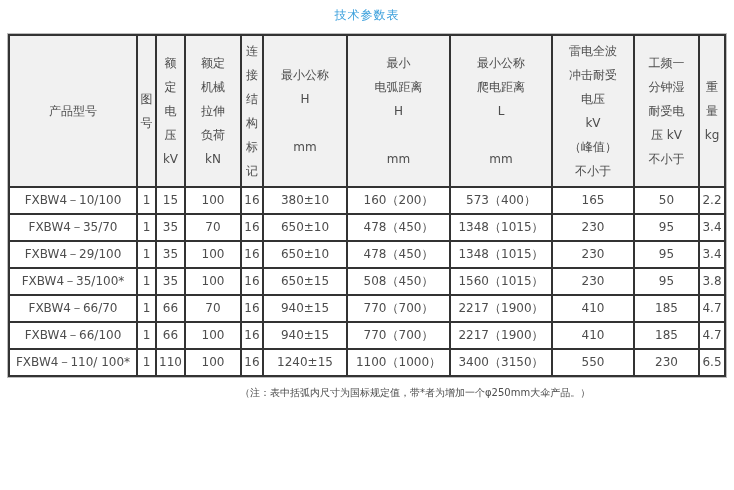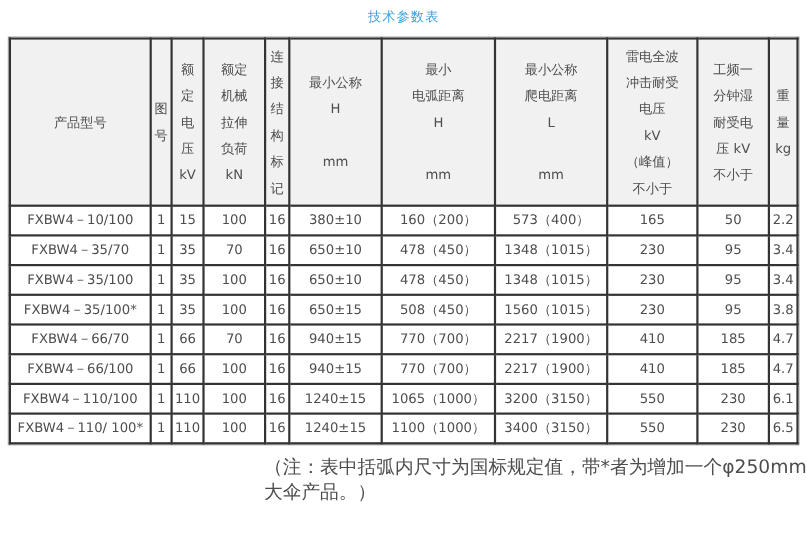--- a/index.html
+++ b/index.html
@@ -59,21 +59,21 @@
   col.c4  { width: 56px; }
   col.c5  { width: 22px; }
   col.c6  { width: 84px; }
   col.c7  { width: 103px; }
   col.c8  { width: 102px; }
   col.c9  { width: 82px; }
   col.c10 { width: 65px; }
   col.c11 { width: 26px; }
   .note {
     margin: 9px 0 0 240px;
-    font-size: 17px;
+    font-size: 10px;
     color: var(--text-color, #4d4d4d);
   }
 </style>
 </head>
 <body>
 
 <div class="page">
 
   <div class="title">技术参数表</div>
 
@@ -163,21 +163,21 @@
           <td>70</td>
           <td>16</td>
           <td>650±10</td>
           <td>478（450）</td>
           <td>1348（1015）</td>
           <td>230</td>
           <td>95</td>
           <td>3.4</td>
         </tr>
         <tr>
-          <td>FXBW4－35/100</td>
+          <td>FXBW4－29/100</td>
           <td>1</td>
           <td>35</td>
           <td>100</td>
           <td>16</td>
           <td>650±10</td>
           <td>478（450）</td>
           <td>1348（1015）</td>
           <td>230</td>
           <td>95</td>
           <td>3.4</td>
@@ -215,33 +215,20 @@
           <td>100</td>
           <td>16</td>
           <td>940±15</td>
           <td>770（700）</td>
           <td>2217（1900）</td>
           <td>410</td>
           <td>185</td>
           <td>4.7</td>
         </tr>
         <tr>
-          <td>FXBW4－110/100</td>
-          <td>1</td>
-          <td>110</td>
-          <td>100</td>
-          <td>16</td>
-          <td>1240±15</td>
-          <td>1065（1000）</td>
-          <td>3200（3150）</td>
-          <td>550</td>
-          <td>230</td>
-          <td>6.1</td>
-        </tr>
-        <tr>
           <td>FXBW4－110/ 100*</td>
           <td>1</td>
           <td>110</td>
           <td>100</td>
           <td>16</td>
           <td>1240±15</td>
           <td>1100（1000）</td>
           <td>3400（3150）</td>
           <td>550</td>
           <td>230</td>

